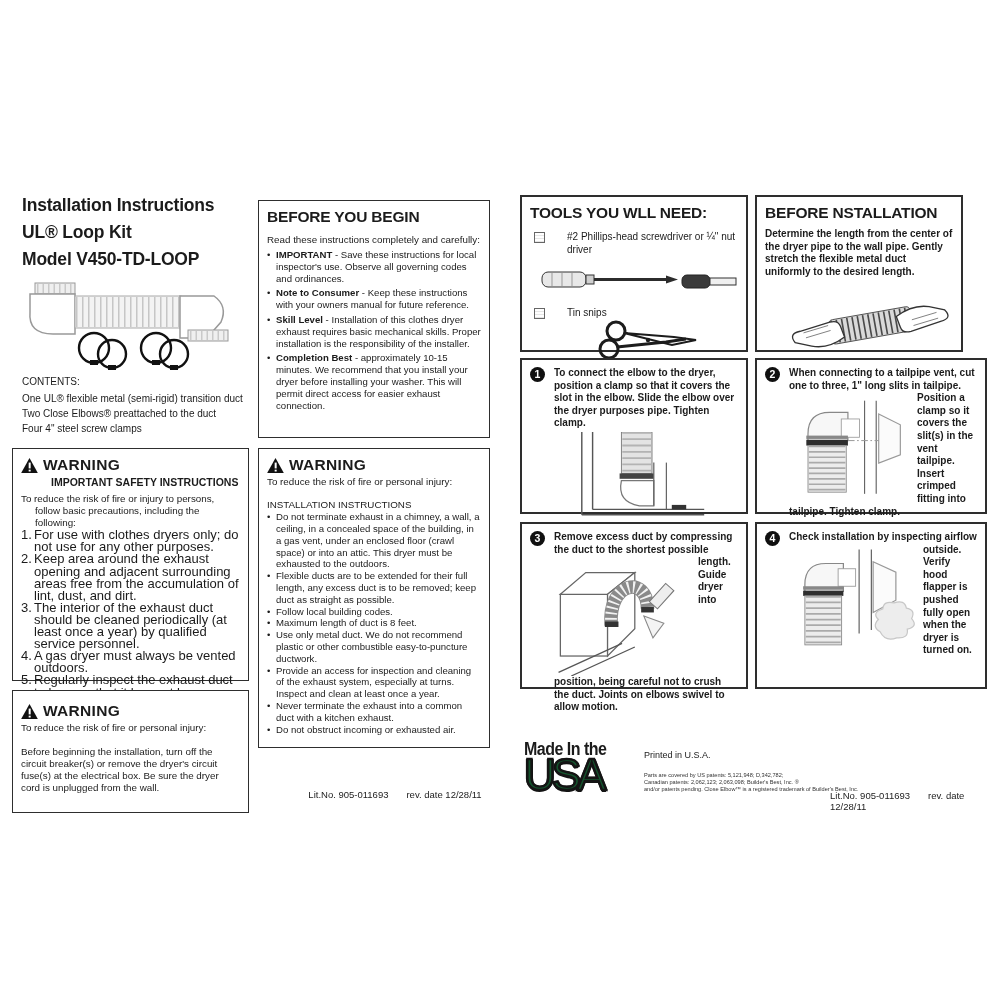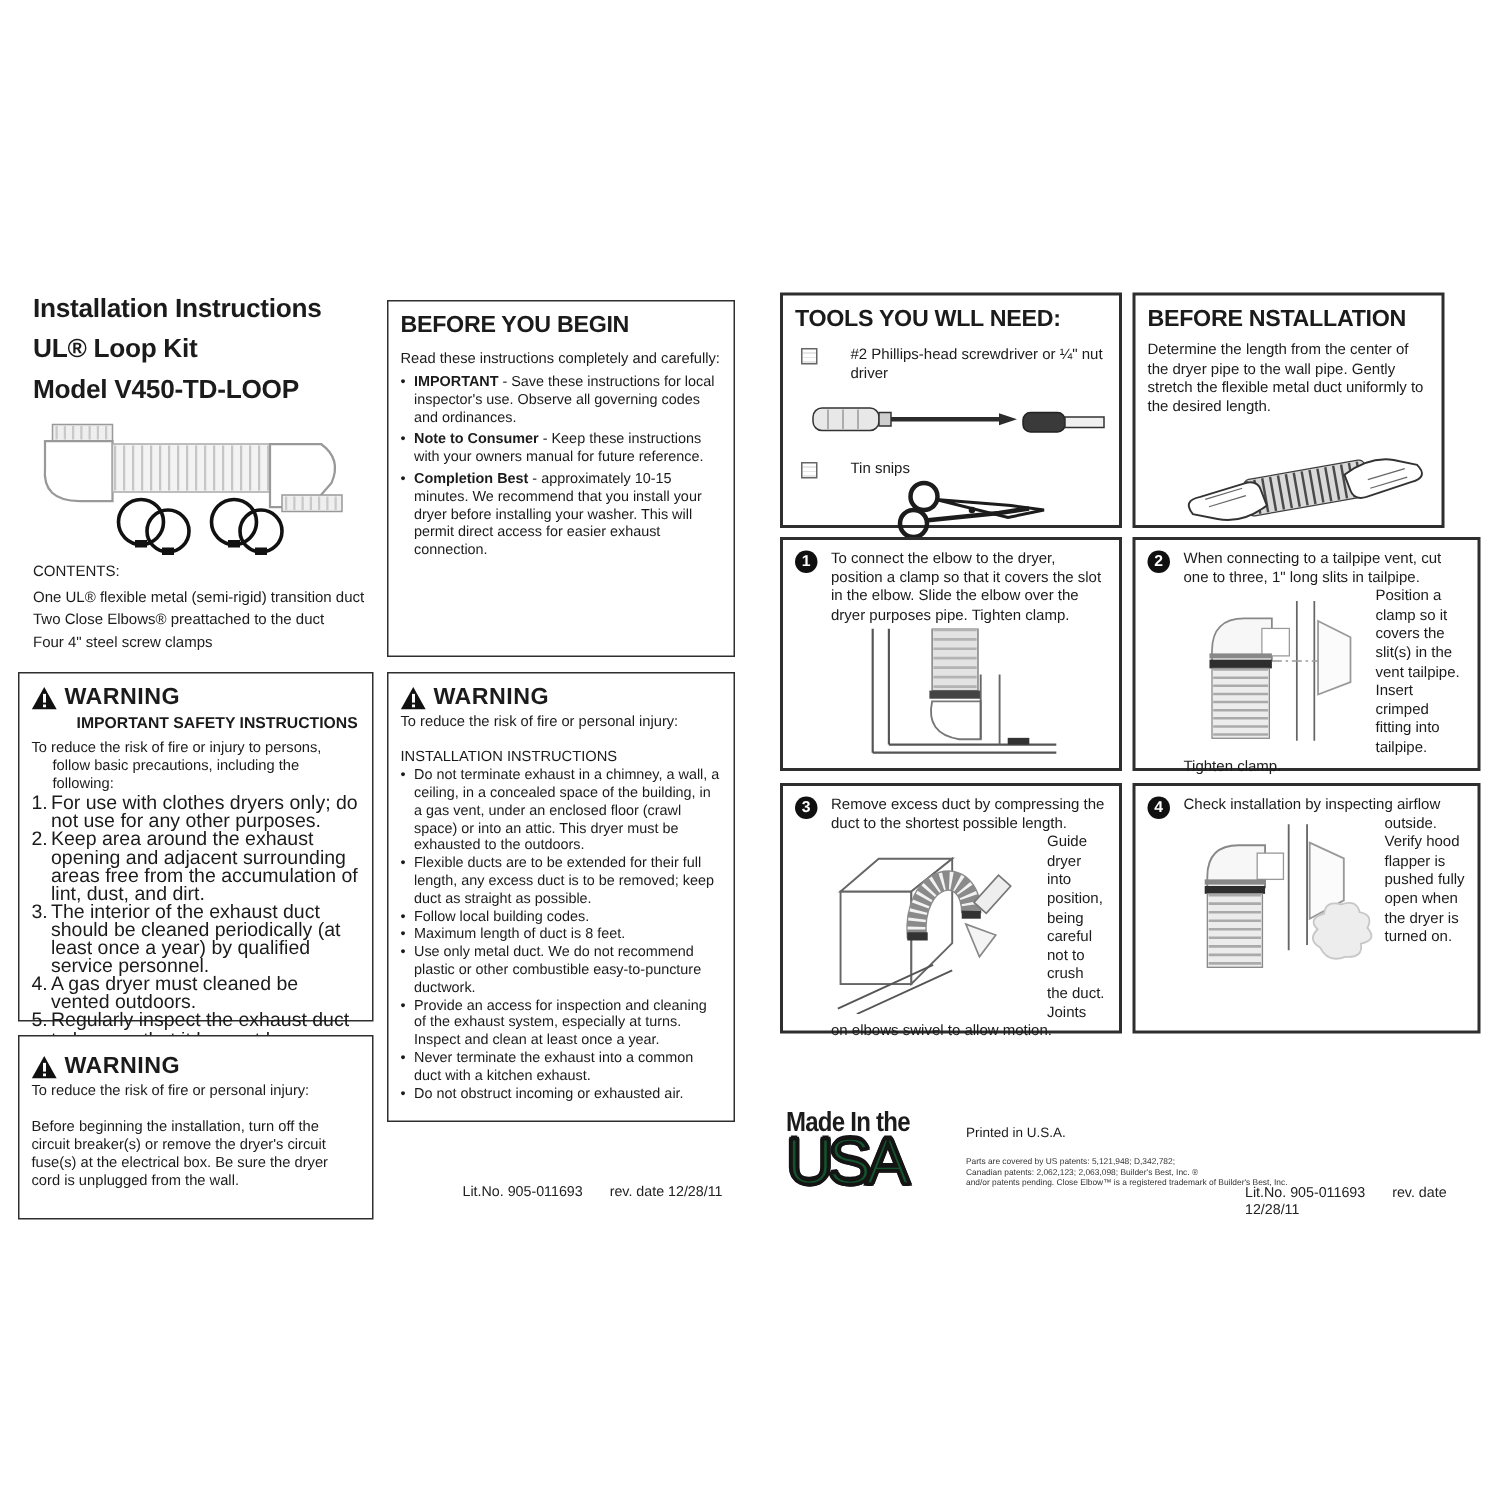--- a/index.html
+++ b/index.html
@@ -19,21 +19,21 @@
   .hang{padding-left:14px;text-indent:-14px;}
   ol.numlist{list-style:none;counter-reset:n;}
   ol.numlist li{counter-increment:n;position:relative;padding-left:13px;font-size:13px;line-height:12.1px;}
   ol.numlist li::before{content:counter(n) ".";position:absolute;left:0;}
   .save-line{font-size:17px;font-weight:bold;margin-top:5px;letter-spacing:-0.2px;margin-left:41px;}
   .bigsec-head{font-size:15.5px;font-weight:bold;margin-bottom:8px;letter-spacing:-0.2px;}
   ul.dots{list-style:none;}
   ul.dots li{position:relative;padding-left:9px;font-size:9.6px;line-height:11.8px;margin-top:3px;}
   ul.dots li::before{content:"•";position:absolute;left:0;}
   ul.dots.tight li{margin-top:0;}
-  .steptext{font-size:10px;line-height:12.6px;}
+  .steptext{font-size:10px;line-height:12.6px;font-weight:bold;}
   .stepnum{width:15px;height:15px;border-radius:50%;background:#101010;color:#fff;font-size:10.5px;font-weight:bold;text-align:center;line-height:15px;flex:0 0 15px;}
   .steprow{display:flex;gap:9px;}
   .chk{display:inline-block;width:9px;height:9px;border:1px solid #666;background:
       repeating-linear-gradient(0deg,#e6e6e6 0 1px,#fff 1px 3px),
       repeating-linear-gradient(90deg,#e6e6e6 0 1px,#fff 1px 3px);
       flex:0 0 9px;margin-top:2px;}
   .toolrow{display:flex;gap:22px;font-size:10px;line-height:13px;margin-top:8px;padding-left:4px;}
   .float-img{float:left;margin:2px 6px 0 0;}
   .lit{font-size:9.5px;color:#222;}
   .lit b{font-weight:normal;margin-right:18px;}
@@ -94,21 +94,21 @@
           <rect x="9" y="14" width="2.4" height="2.2" fill="#fff"></rect>
       </svg>
       <span class="warn-word">WARNING</span>
     </div>
     <div class="warn-sub">IMPORTANT SAFETY INSTRUCTIONS</div>
     <p class="small hang">To reduce the risk of fire or injury to persons, follow basic precautions, including the following:</p>
     <ol class="numlist">
       <li>For use with clothes dryers only; do not use for any other purposes.</li>
       <li>Keep area around the exhaust opening and adjacent surrounding areas free from the accumulation of lint, dust, and dirt.</li>
       <li>The interior of the exhaust duct should be cleaned periodically (at least once a year) by qualified service personnel.</li>
-      <li>A gas dryer must cleaned be vented outdoors.</li>
+      <li>A gas dryer must always be vented outdoors.</li>
       <li>Regularly inspect the exhaust duct to be sure that it has not become crushed or otherwise restricted.</li>
     </ol>
     <div class="save-line">SAVE THESE INSTRUCTIONS</div>
   </div>
 
   <div class="box thin" style="left:12px;top:690px;width:237px;height:123px;">
     <div class="warn-head" style="margin-top:4px;">
       <svg width="17" height="15" viewBox="0 0 20 18">
         <path d="M10,0 L20,18 H0 Z" fill="#111"></path>
         <rect x="9" y="5.5" width="2.4" height="7" fill="#fff"></rect>
@@ -119,20 +119,21 @@
     <p class="small">To reduce the risk of fire or personal injury:</p>
     <p class="small" style="margin-top:12px;">Before beginning the installation, turn off the circuit breaker(s) or remove the dryer's circuit fuse(s) at the electrical box. Be sure the dryer cord is unplugged from the wall.</p>
   </div>
 
   <div class="box thin" style="left:258px;top:200px;width:232px;height:238px;">
     <h2 class="bigsec-head">BEFORE YOU BEGIN</h2>
     <p class="small">Read these instructions completely and carefully:</p>
     <ul class="dots">
       <li><b>IMPORTANT</b><span> - Save these instructions for local inspector's use. Observe all governing codes and ordinances.</span></li>
       <li><b>Note to Consumer</b><span> - Keep these instructions with your owners manual for future reference.</span></li>
+      <li><b>Skill Level</b><span> - Installation of this clothes dryer exhaust requires basic mechanical skills. Proper installation is the responsibility of the installer.</span></li>
       <li><b>Completion Best</b><span> - approximately 10-15 minutes. We recommend that you install your dryer before installing your washer. This will permit direct access for easier exhaust connection.</span></li>
     </ul>
   </div>
 
   <div class="box thin" style="left:258px;top:448px;width:232px;height:300px;">
     <div class="warn-head">
       <svg width="17" height="15" viewBox="0 0 20 18">
         <path d="M10,0 L20,18 H0 Z" fill="#111"></path>
         <rect x="9" y="5.5" width="2.4" height="7" fill="#fff"></rect>
           <rect x="9" y="14" width="2.4" height="2.2" fill="#fff"></rect>

